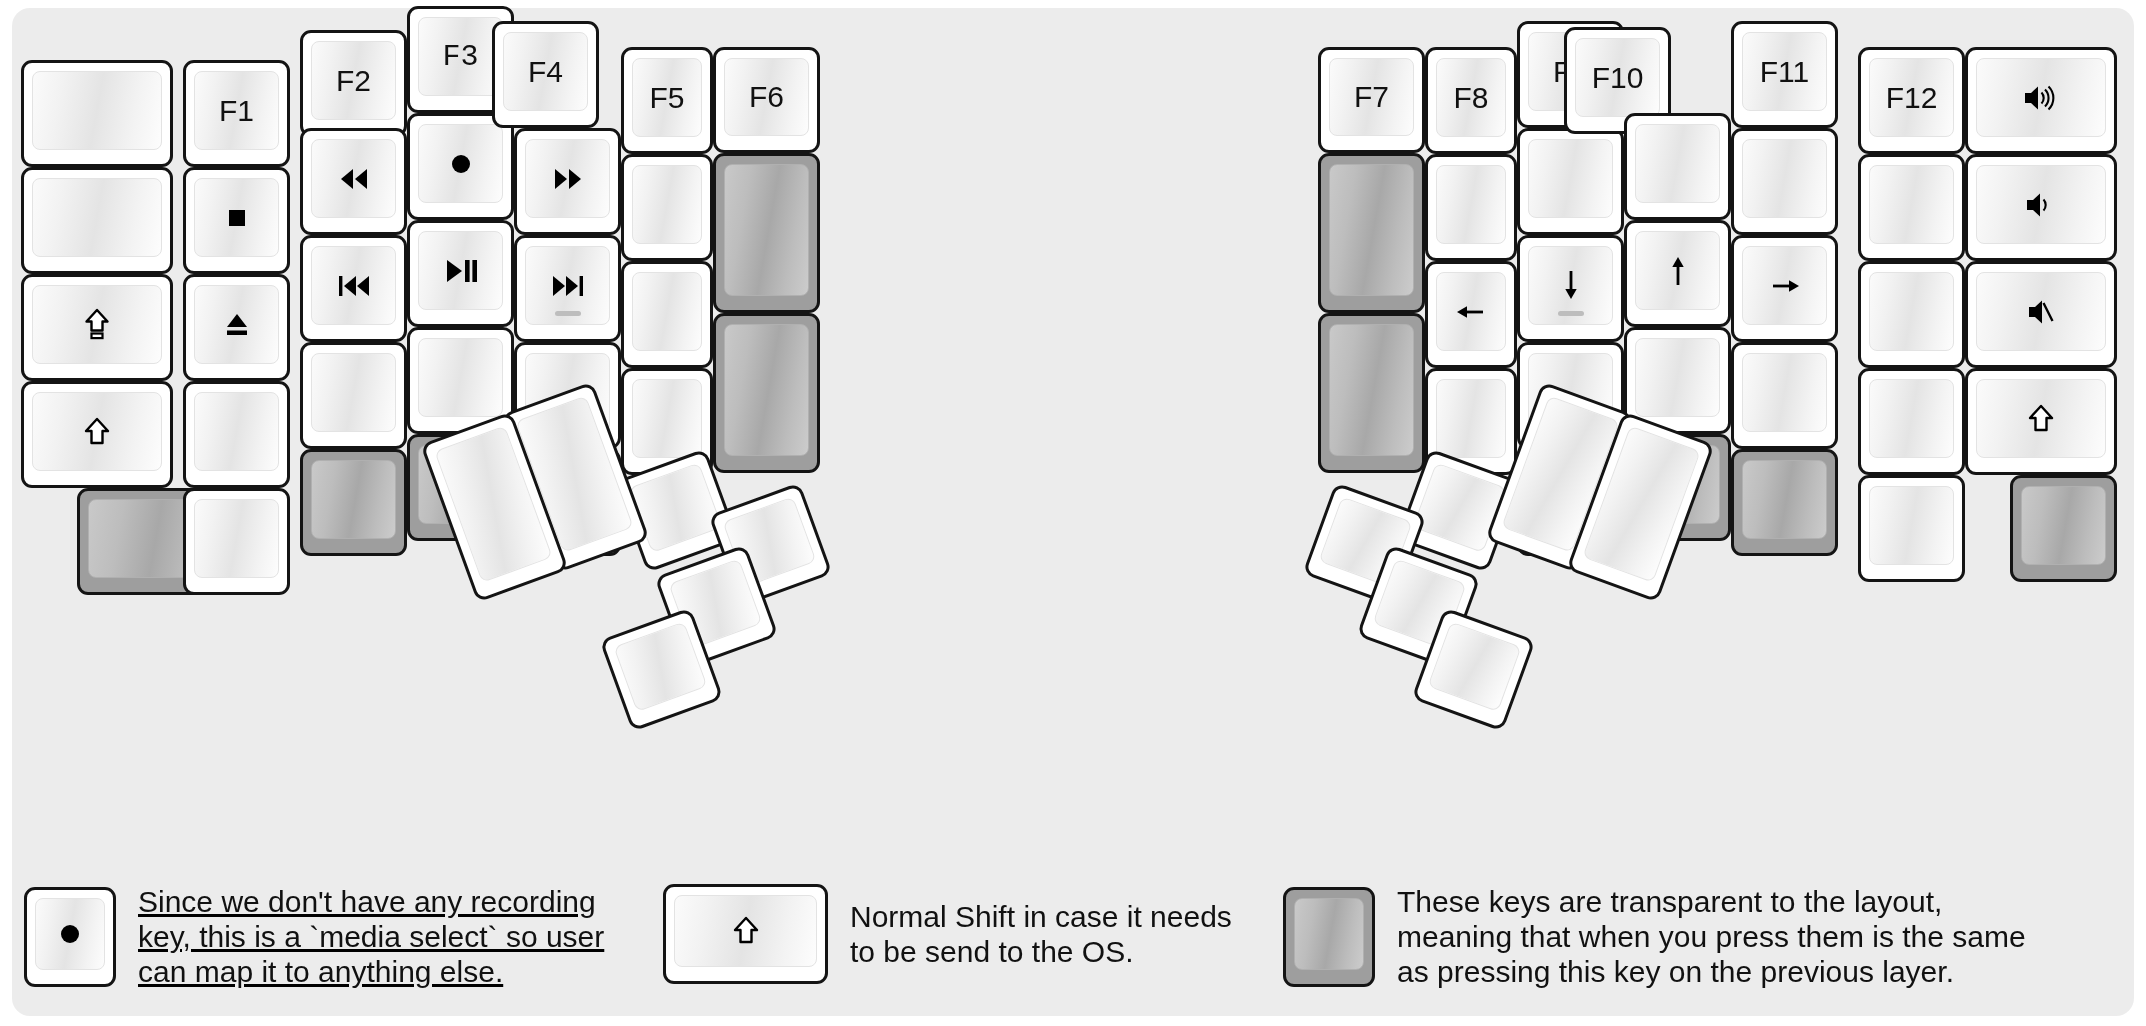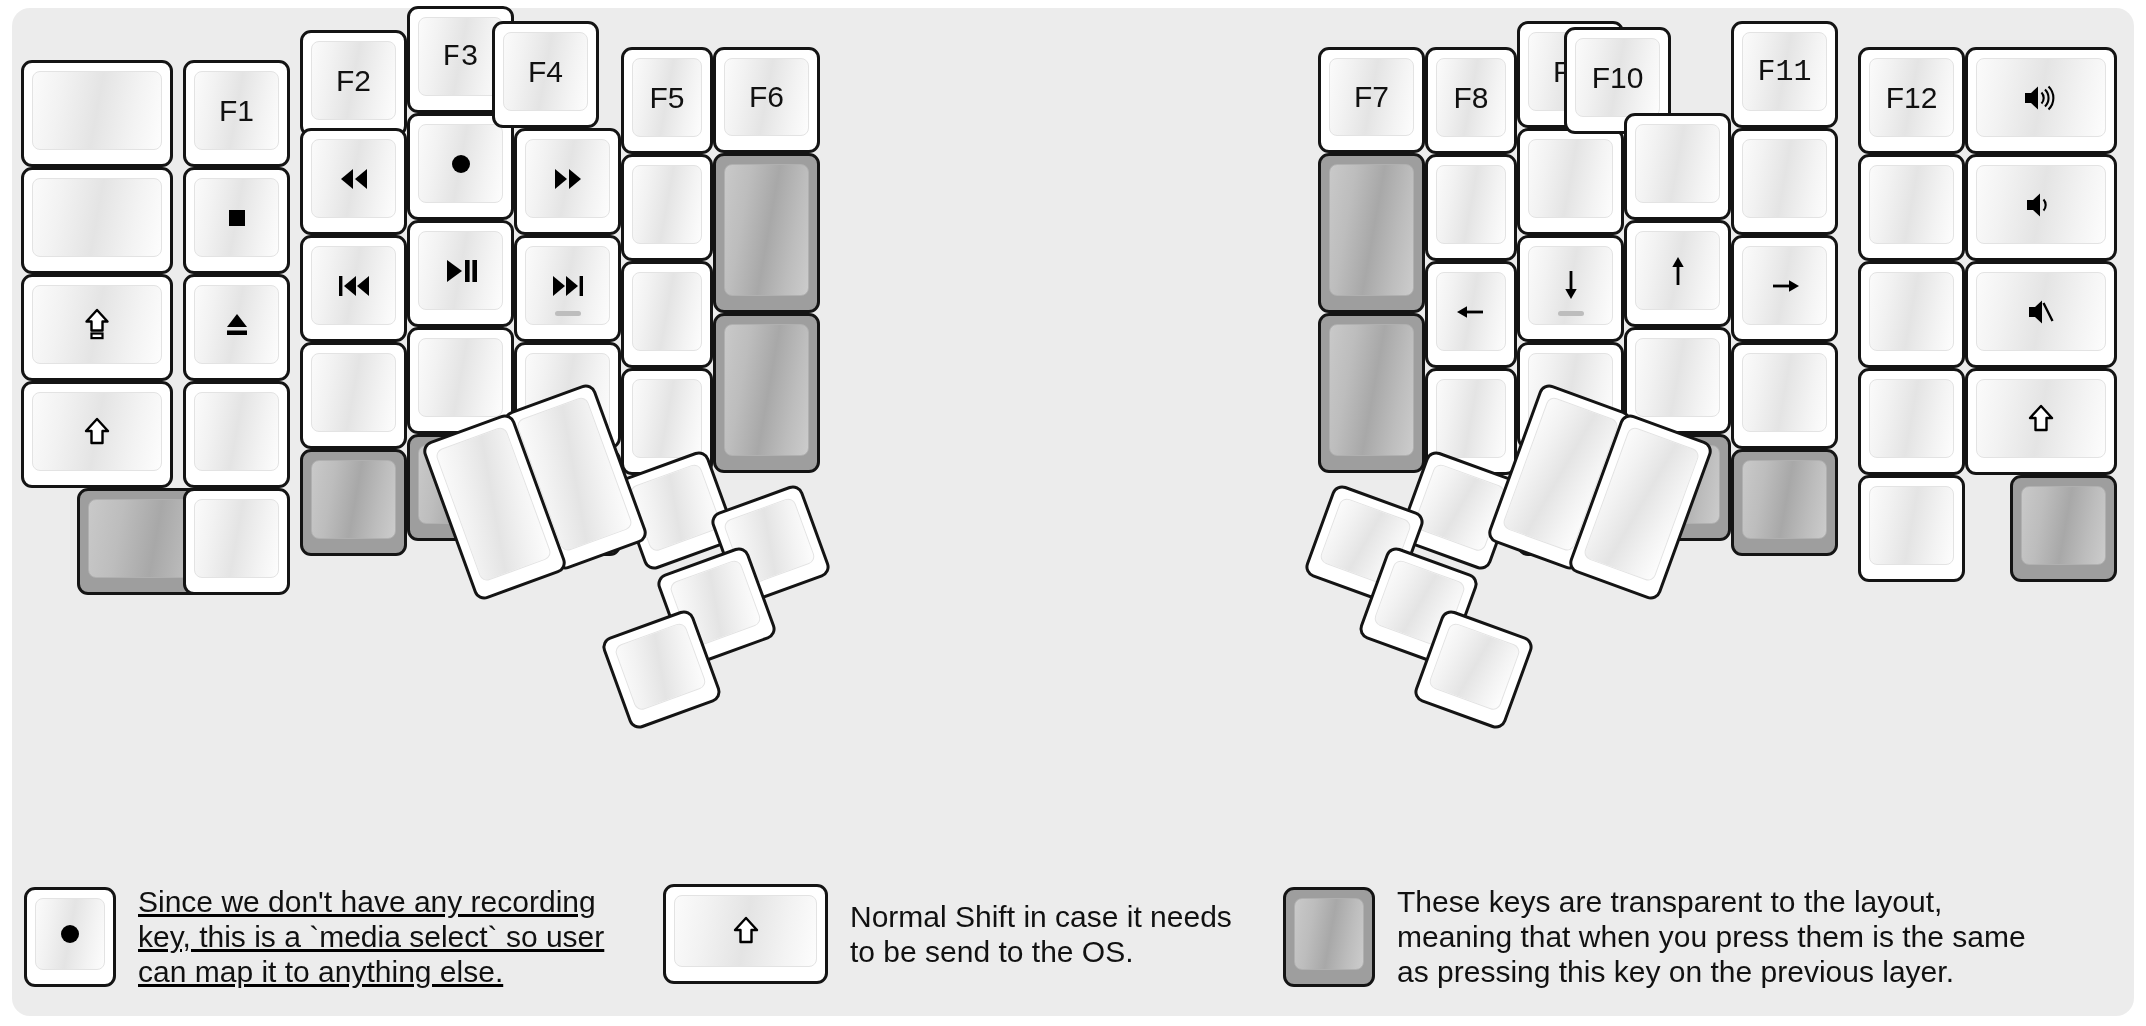--- a/index.html
+++ b/index.html
@@ -289,21 +289,21 @@
             </svg>
           </span>
         </div>
       </div>
       <div class="key" style="left: 1624px; top: 327px; width: 107px; height: 107px;">
         <div class="top"></div>
       </div>
       <div class="key trans" style="left: 1624px; top: 434px; width: 107px; height: 107px;">
         <div class="top"></div>
       </div>
-      <div class="key" style="left: 1731px; top: 21px; width: 107px; height: 107px; font-family: Liberation Mono, monospace;">
+      <div class="key" style="left: 1731px; top: 21px; width: 107px; height: 107px;">
         <div class="top">
           <span class="lbl">F11</span>
         </div>
       </div>
       <div class="key" style="left: 1731px; top: 128px; width: 107px; height: 107px;">
         <div class="top"></div>
       </div>
       <div class="key" style="left: 1731px; top: 235px; width: 107px; height: 107px;">
         <div class="top">
           <span class="glyph">

